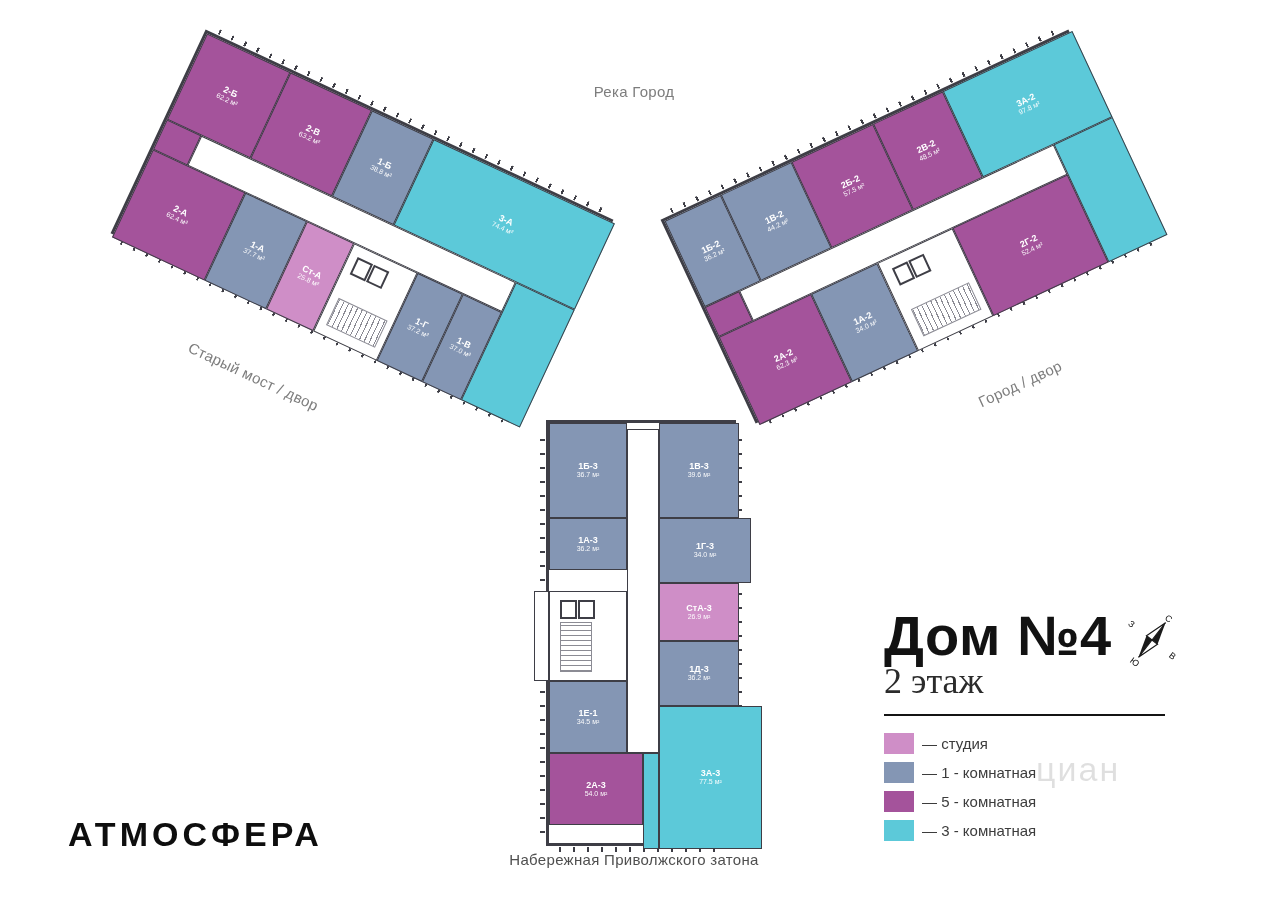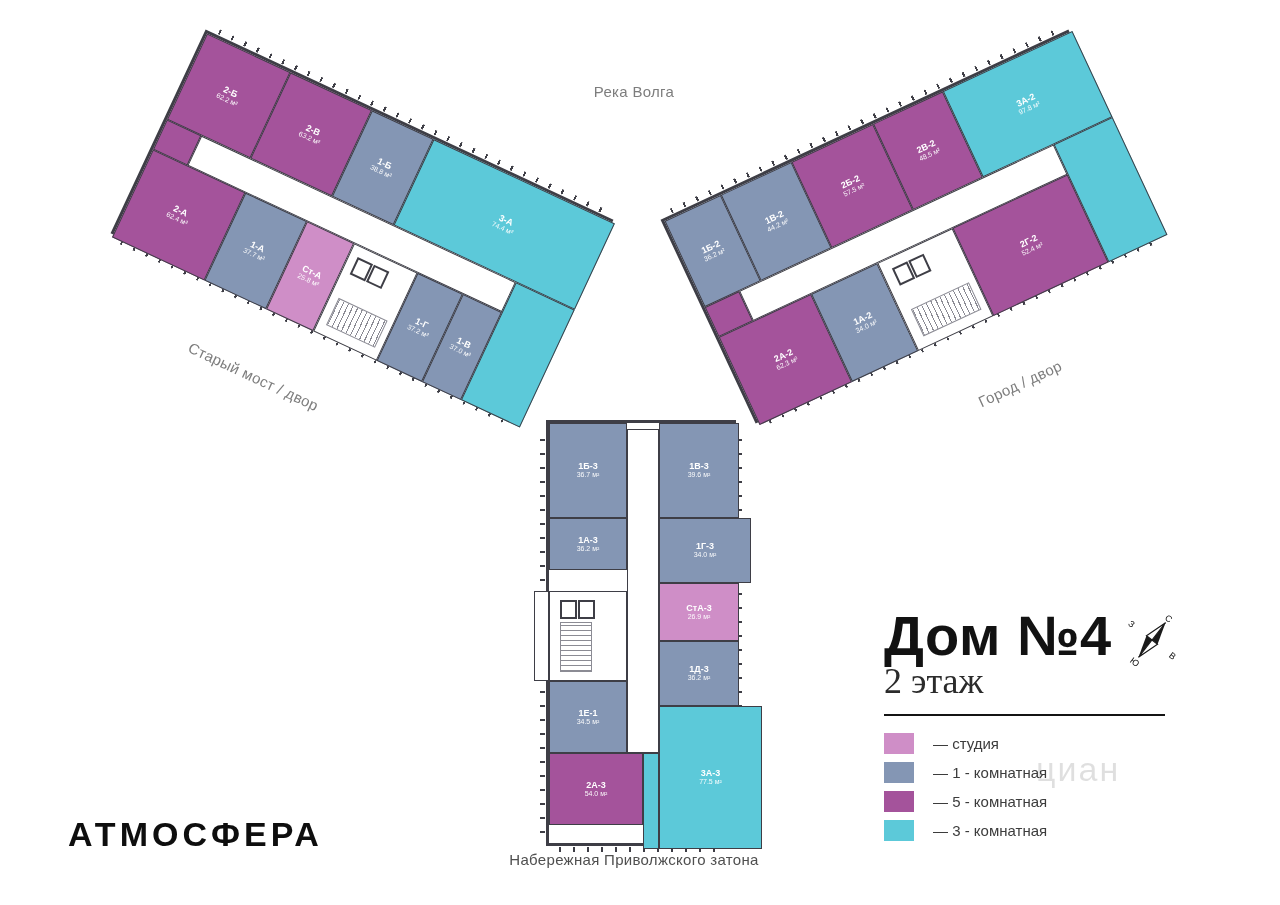--- a/index.html
+++ b/index.html
@@ -22,30 +22,30 @@
   .stairs.v{background:repeating-linear-gradient(0deg,#8b8b94 0 1px,transparent 1px 5px);}
   .ticks{background:repeating-linear-gradient(90deg,#3e3e46 0 2px,transparent 2px 14px);height:5px;}
   .ticks.v{background:repeating-linear-gradient(0deg,#3e3e46 0 2px,transparent 2px 14px);width:5px;height:auto;}
   
   .street{position:absolute;color:#7d7d7d;font-size:15px;text-align:center;letter-spacing:.3px;}
   .street.dark{color:#4f4f4f;}
   
   .house-title{position:absolute;font-size:56px;font-weight:800;color:#121212;letter-spacing:.5px;}
   .floor-title{position:absolute;font-size:36px;font-weight:400;color:#2b2b2b;}
   .divider{position:absolute;height:2px;background:#141414;}
-  .legend-row{display:flex;align-items:center;gap:19px;margin-bottom:8px;height:21px;}
+  .legend-row{display:flex;align-items:center;gap:8px;margin-bottom:8px;height:21px;}
   .legend-swatch{width:30px;height:21px;display:inline-block;}
   .legend-label{font-size:15px;color:#3c3c3c;}
   .brand{position:absolute;font-size:34px;font-weight:700;letter-spacing:4px;color:#0e0e0e;}
   .watermark{position:absolute;font-size:34px;color:#000;opacity:.12;letter-spacing:2px;}
 </style>
 </head>
 <body>
 
-<div class="street" style="left:534px;top:83px;width:200px;">Река Волга</div>
+<div class="street" style="left:534px;top:83px;width:200px;">Река Город</div>
 <div class="street" style="left:156px;top:368px;width:195px;transform:rotate(25deg);">Старый мост / двор</div>
 <div class="street" style="left:935px;top:375px;width:170px;transform:rotate(-25deg);">Город / двор</div>
 <div class="street dark" style="left:424px;top:851px;width:420px;">Набережная Приволжского затона</div>
 
 <div class="wing" style="left:137px;top:114px;width:450px;height:225px;transform:rotate(25deg);">
   <div class="ticks" style="top:-9px;left:10px;width:430px;"></div>
   <div class="ticks" style="bottom:-9px;left:10px;width:430px;"></div>
 
   <div class="ap" style="left: 0px; top: 0px; width: 92px; height: 95px; background-color: rgb(164, 83, 155);">
     <span class="ap-id">2-Б</span>

